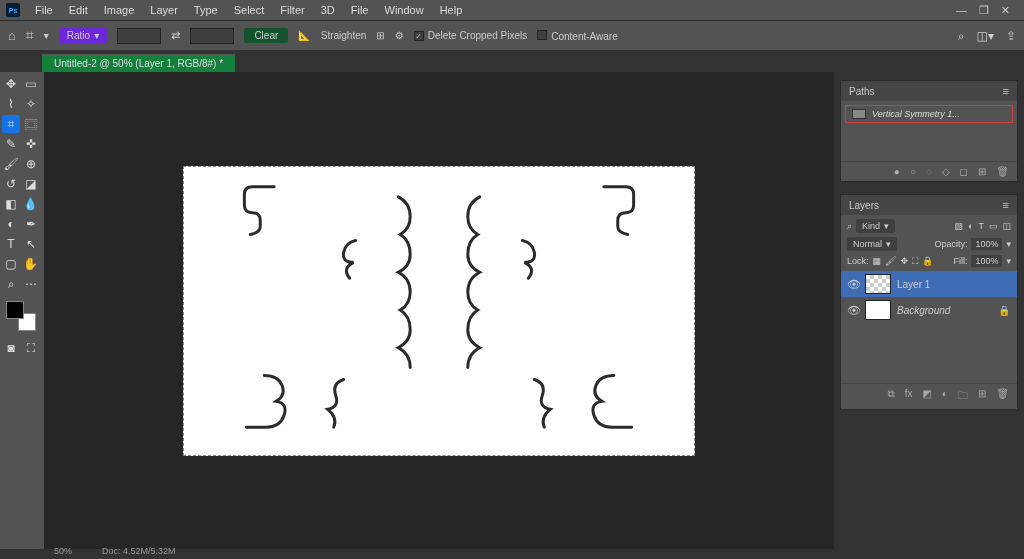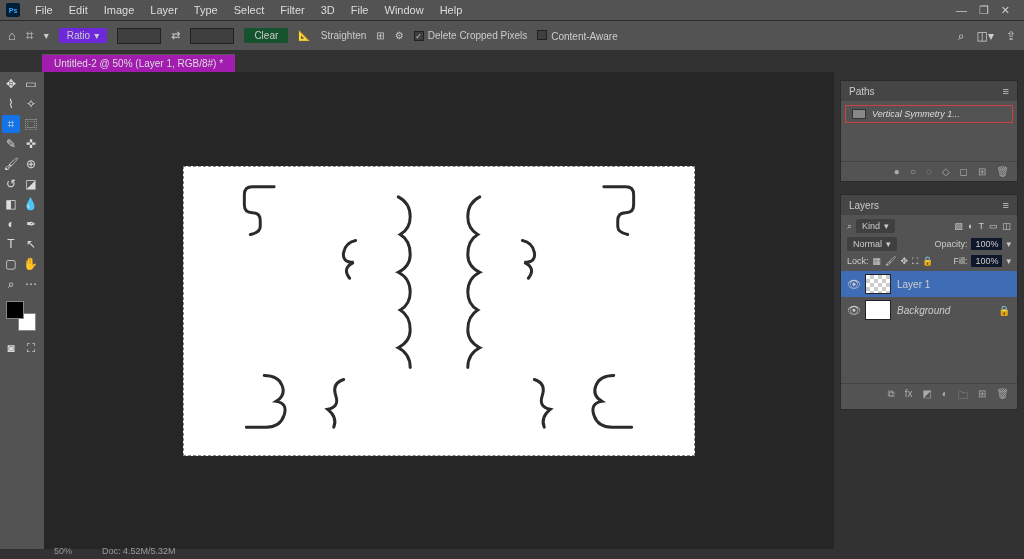--- a/index.html
+++ b/index.html
@@ -16,21 +16,21 @@
 .optionsbar .home { font-size:13px; }
 .optionsbar .crop { font-size:14px; }
 .optionsbar .ratio-btn { background:#6d28d9; padding:2px 8px; border-radius:2px; display:flex; align-items:center; gap:4px; }
 .optionsbar .numbox { width:44px; height:16px; background:#3f3f3f; border:1px solid #222; }
 .optionsbar .swap { font-size:11px; }
 .optionsbar .clear-btn { background:#14532d; padding:2px 10px; border-radius:2px; }
 .optionsbar .chk { width:10px; height:10px; background:#3f3f3f; border:1px solid #222; display:inline-flex; align-items:center; justify-content:center; margin-right:4px; font-size:8px; }
 .optionsbar .rspace { margin-left:auto; display:flex; gap:12px; font-size:12px; }
 
 .tabbar { height:22px; background:#323232; display:flex; align-items:flex-end; padding-left:42px; }
-.tabbar .tab { background:#a21caf; padding:3px 12px; font-size:10px; color:#ddd; border-top:1px solid #555; }
+.tabbar .tab { background:#15803d; padding:3px 12px; font-size:10px; color:#ddd; border-top:1px solid #555; }
 
 .workarea { position:absolute; top:72px; left:0; right:0; bottom:10px; display:flex; }
 .tools { width:44px; background:#535353; display:flex; flex-wrap:wrap; padding:3px 2px; gap:2px; align-content:flex-start; }
 .tools .t { width:18px; height:18px; display:flex; align-items:center; justify-content:center; font-size:12px; color:#ddd; cursor:pointer; border-radius:2px; }
 .tools .t.active { background:#1473e6; }
 .tools .swatches { width:30px; height:30px; position:relative; margin:6px 4px; }
 .tools .swatches .fg { width:18px; height:18px; background:#000; border:1px solid #888; position:absolute; top:0; left:0; }
 .tools .swatches .bg { width:18px; height:18px; background:#fff; border:1px solid #888; position:absolute; bottom:0; right:0; }
 
 .canvas-area { flex:1; background:#262626; display:flex; align-items:center; justify-content:center; position:relative; }
@@ -44,21 +44,21 @@
 .paths-body { padding:4px; min-height:60px; }
 .path-item { border:1px solid #d04040; padding:3px 6px; font-size:9px; font-style:italic; color:#ddd; display:flex; align-items:flex-end; gap:6px; }
 .path-item .thumb { width:14px; height:10px; background:#888; border:1px solid #333; }
 .panel-ftr { display:flex; justify-content:flex-end; gap:10px; padding:4px 8px; font-size:10px; color:#aaa; border-top:1px solid #444; }
 .panel-ftr span { cursor:pointer; }
 
 .layers-opts { padding:4px 6px; display:flex; flex-direction:column; gap:4px; font-size:9px; }
 .layers-opts .row { display:flex; align-items:center; gap:4px; }
 .layers-opts .sel { background:#3f3f3f; padding:2px 6px; border-radius:2px; display:flex; align-items:center; gap:4px; }
 .layers-opts .icons { display:flex; gap:5px; margin-left:auto; color:#ccc; }
-.layers-opts .val { background:#0f172a; padding:1px 4px; }
+.layers-opts .val { background:#404040; padding:1px 4px; }
 
 .layer-list { }
 .layer-row { display:flex; align-items:center; padding:3px 6px; gap:6px; font-size:10px; }
 .layer-row.active { background:#3f6db5; }
 .layer-row .eye { width:12px; font-size:11px; }
 .layer-row .thumb { width:26px; height:20px; background:#fff; border:1px solid #222; }
 .layer-row .thumb.checker { background:repeating-conic-gradient(#ccc 0 25%,#fff 0 50%) 0 0/8px 8px; }
 .layer-row .lock { margin-left:auto; font-size:10px; }
 .layer-row .bgname { font-style:italic; }
 

